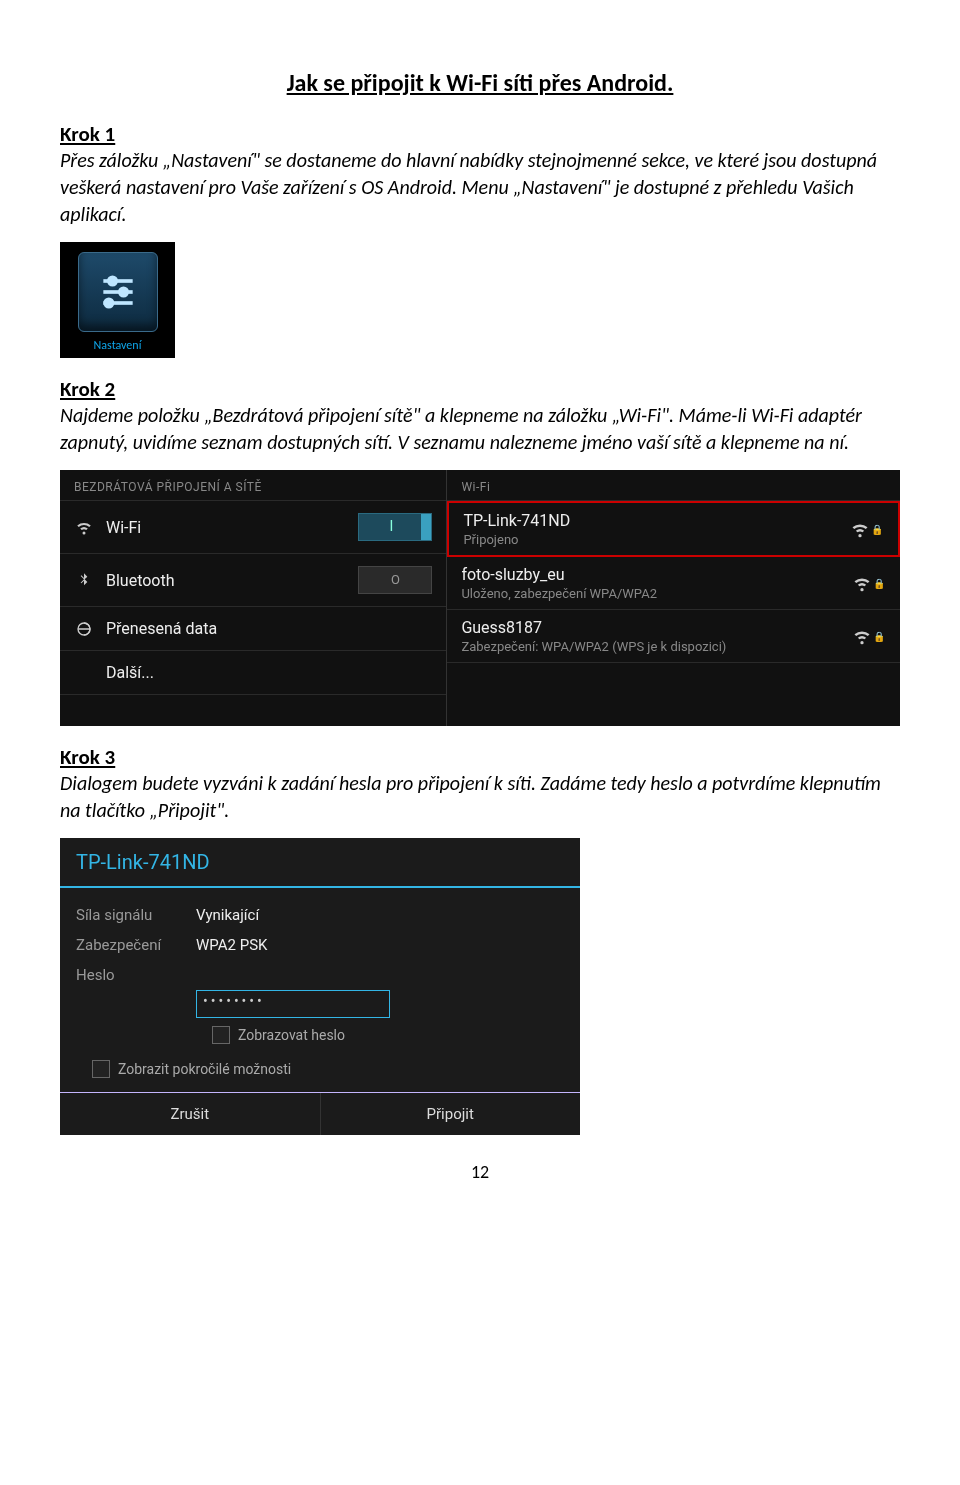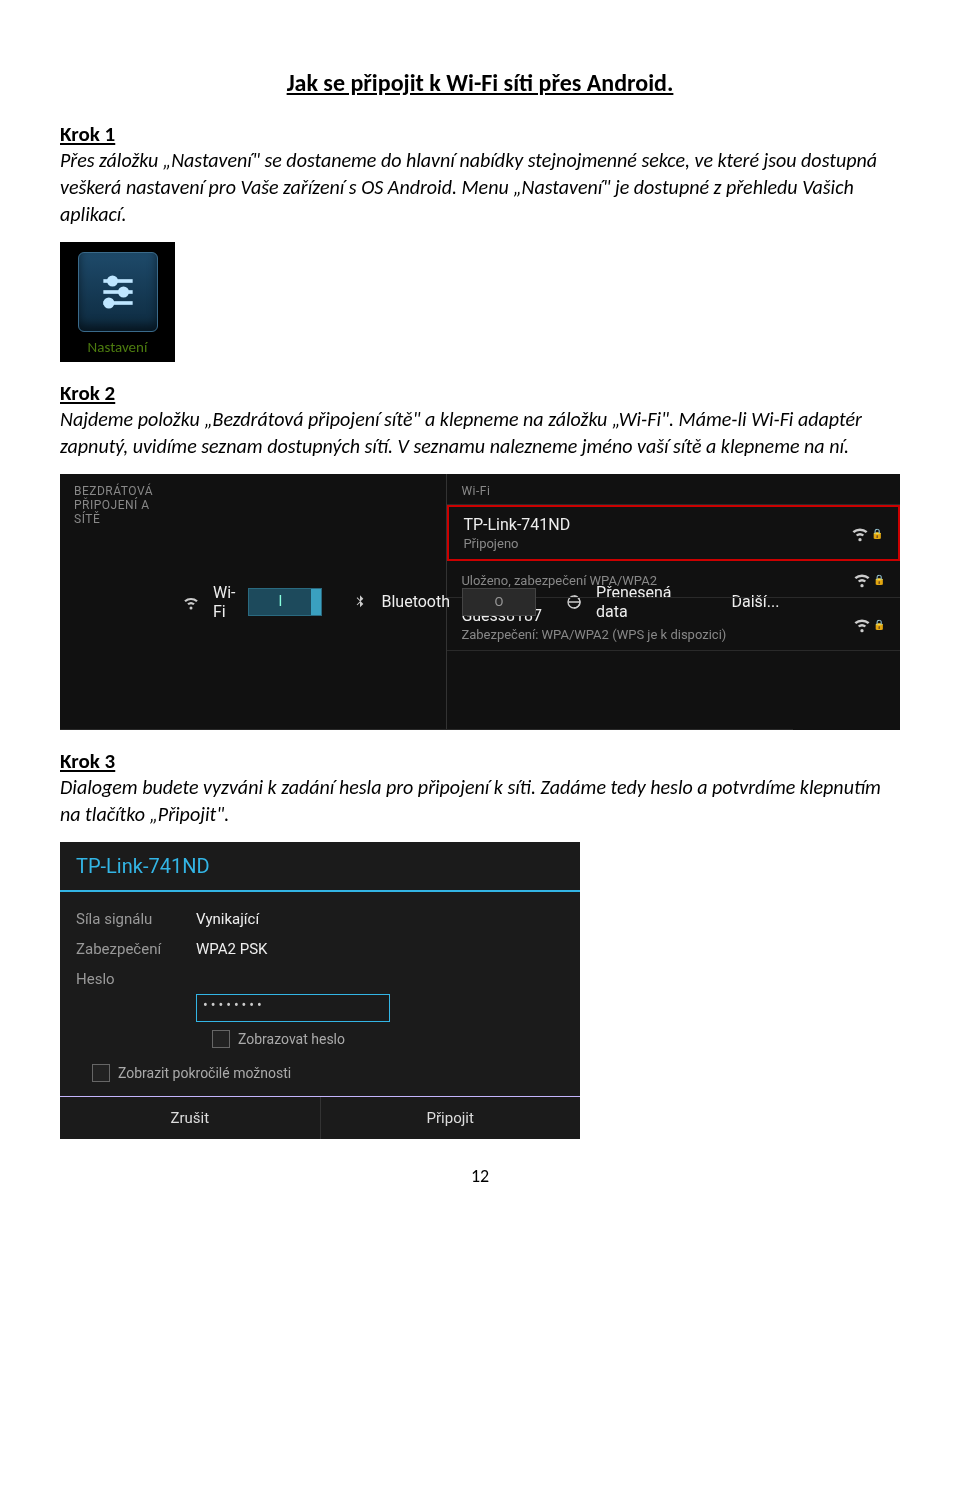--- a/index.html
+++ b/index.html
@@ -44,37 +44,37 @@
     margin: 0 auto 6px auto;
     background: linear-gradient(#1e4a6a, #0d2a3f);
     border: 1px solid #3a6a8a;
     border-radius: 6px;
     box-shadow: inset 0 -6px 10px rgba(0,0,0,.5);
     display: flex;
     align-items: center;
     justify-content: center;
   }
   .icon-tile svg { width: 44px; height: 44px; }
-  .icon-label { color: #4d7c0f; font-size: 15px; }
+  .icon-label { color: #0ea5e9; font-size: 12px; }
 
   
   .settings {
     display: flex;
     background: #111;
     color: #ddd;
     font-family: Roboto, Arial, sans-serif;
     font-size: 15px;
     height: 256px;
     margin-bottom: 18px;
   }
   .settings .left {
     width: 46%;
     border-right: 1px solid #333;
     display: flex;
-    flex-direction: row;
+    flex-direction: column;
   }
   .settings .right { flex: 1; display: flex; flex-direction: column; }
   .sec-hdr {
     color: #888;
     font-size: 12px;
     letter-spacing: .5px;
     padding: 10px 14px 6px 14px;
     border-bottom: 1px solid #2a2a2a;
   }
   .s-row {
@@ -232,20 +232,21 @@
       </div>
       <div class="wifi-ic">
         <svg viewBox="0 0 24 24" fill="#ccc">
             <path d="M12 18a2 2 0 100 4 2 2 0 000-4zm-5-4a8 8 0 0110 0l-2 2a5 5 0 00-6 0zM3 10a14 14 0 0118 0l-2 2a11 11 0 00-14 0z"></path>
           </svg>
         <span class="lock-mini">🔒</span>
       </div>
     </div>
     <div class="net-row">
       <div class="txt">
+        <div class="name">foto-sluzby_eu</div>
         <div class="sub">Uloženo, zabezpečení WPA/WPA2</div>
       </div>
       <div class="wifi-ic">
         <svg viewBox="0 0 24 24" fill="#ccc">
             <path d="M12 18a2 2 0 100 4 2 2 0 000-4zm-5-4a8 8 0 0110 0l-2 2a5 5 0 00-6 0zM3 10a14 14 0 0118 0l-2 2a11 11 0 00-14 0z"></path>
           </svg>
         <span class="lock-mini">🔒</span>
       </div>
     </div>
     <div class="net-row">

